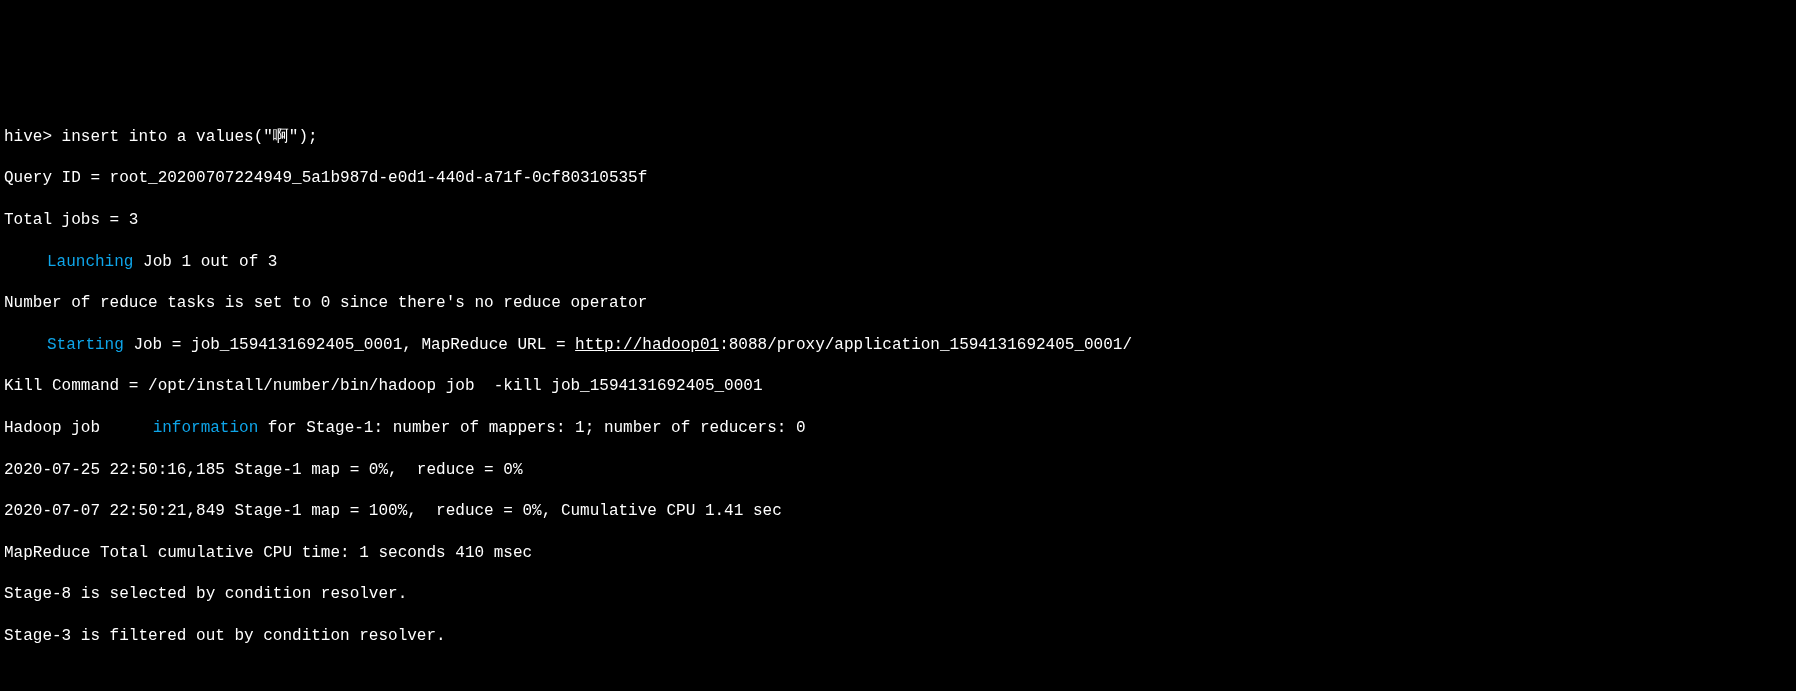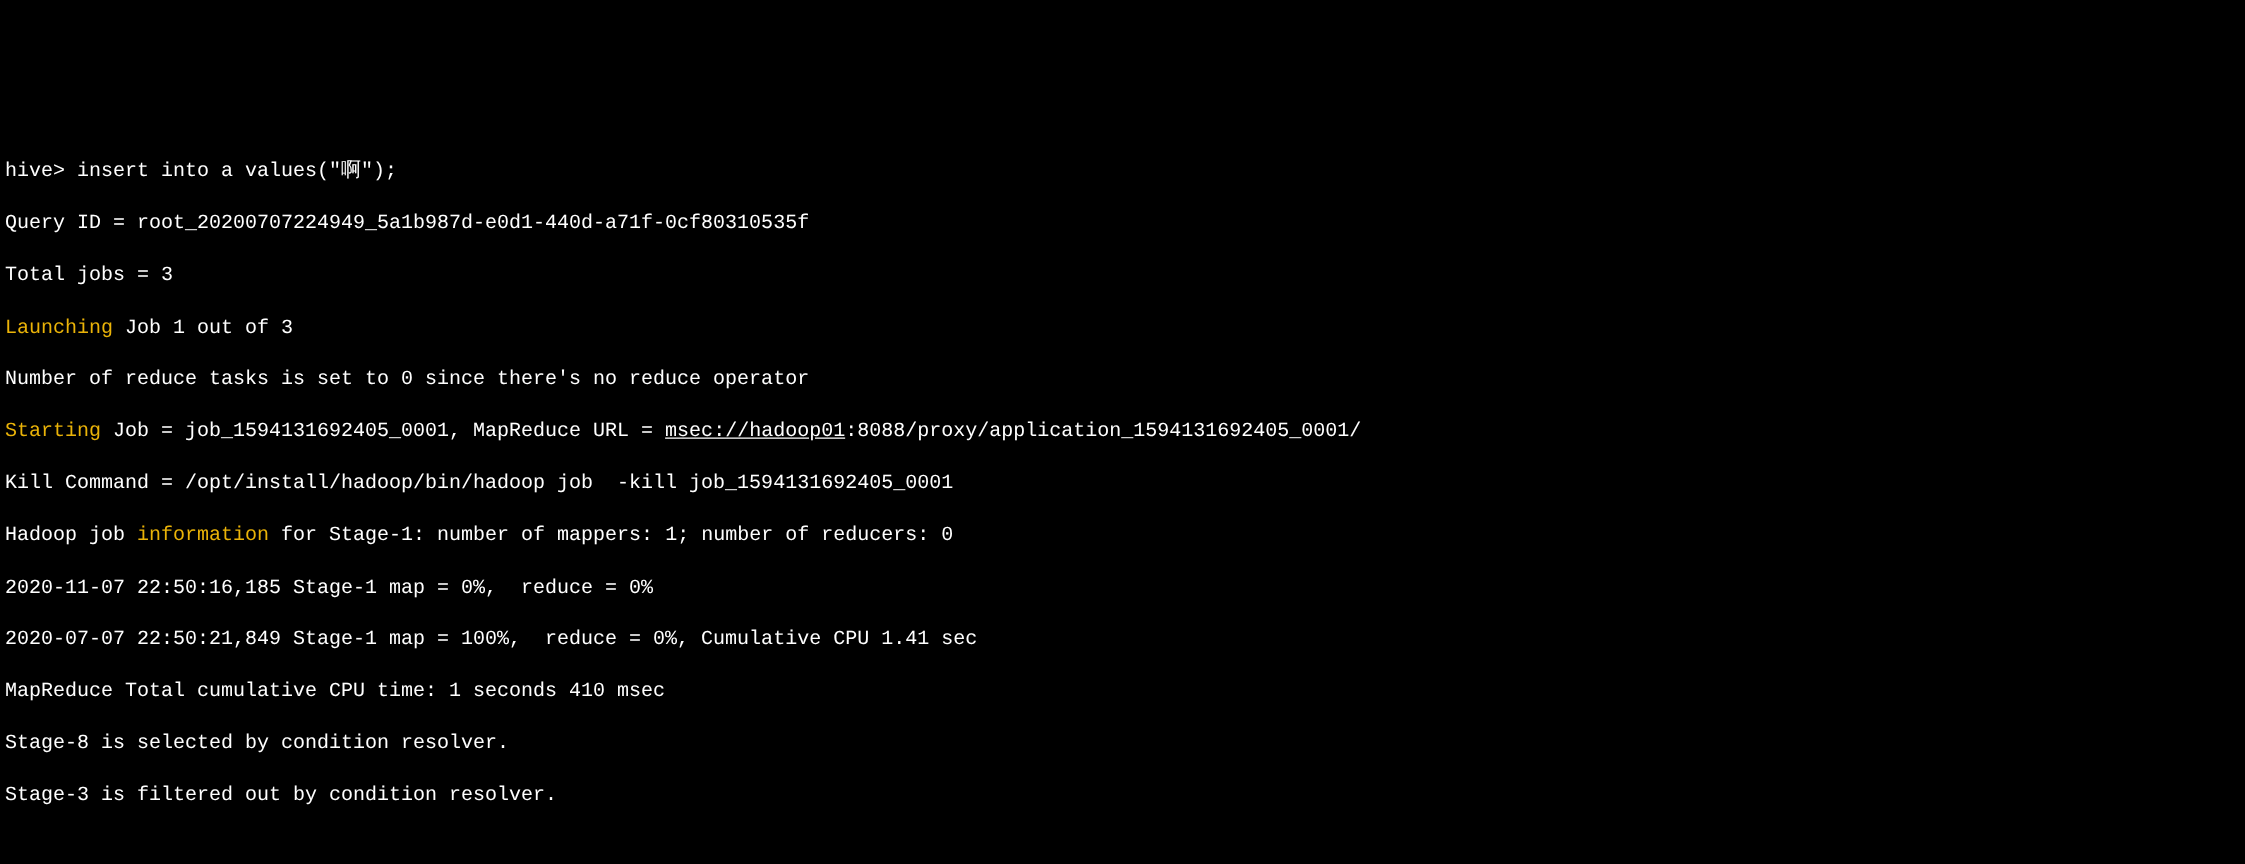--- a/index.html
+++ b/index.html
@@ -12,38 +12,38 @@
     line-height: 1.3;
     width: 1796px;
     height: 691px;
     overflow: hidden;
     white-space: pre;
   }
   .term {
     padding: 2px 4px;
   }
   .line { display: block; }
-  .cyan { color: #eab308; }
+  .cyan { color: #0ea5e9; margin-left: 43px; }
   .underline { text-decoration: underline; }
 </style>
 </head>
 <body>
 
 
 
 <div class="term">
 <span class="line"><span>hive&gt; </span><span>insert into a values("啊");</span></span>
 <span class="line">Query ID = root_20200707224949_5a1b987d-e0d1-440d-a71f-0cf80310535f</span>
 <span class="line">Total jobs = 3</span>
 <span class="line"><span class="cyan">Launching</span><span> Job 1 out of 3</span></span>
 <span class="line">Number of reduce tasks is set to 0 since there's no reduce operator</span>
-<span class="line"><span class="cyan">Starting</span><span> Job = job_1594131692405_0001, MapReduce URL = </span><span class="underline">msec://hadoop01</span><span>:8088/proxy/application_1594131692405_0001/</span></span>
-<span class="line">Kill Command = /opt/install/hadoop/bin/hadoop job  -kill job_1594131692405_0001</span>
+<span class="line"><span class="cyan">Starting</span><span> Job = job_1594131692405_0001, MapReduce URL = </span><span class="underline">http://hadoop01</span><span>:8088/proxy/application_1594131692405_0001/</span></span>
+<span class="line">Kill Command = /opt/install/number/bin/hadoop job  -kill job_1594131692405_0001</span>
 <span class="line"><span>Hadoop job </span><span class="cyan">information</span><span> for Stage-1: number of mappers: 1; number of reducers: 0</span></span>
-<span class="line">2020-11-07 22:50:16,185 Stage-1 map = 0%,  reduce = 0%</span>
+<span class="line">2020-07-25 22:50:16,185 Stage-1 map = 0%,  reduce = 0%</span>
 <span class="line">2020-07-07 22:50:21,849 Stage-1 map = 100%,  reduce = 0%, Cumulative CPU 1.41 sec</span>
 <span class="line">MapReduce Total cumulative CPU time: 1 seconds 410 msec</span>
 <span class="line">Stage-8 is selected by condition resolver.</span>
 <span class="line">Stage-3 is filtered out by condition resolver.</span>
 
 
 
 
 
 

